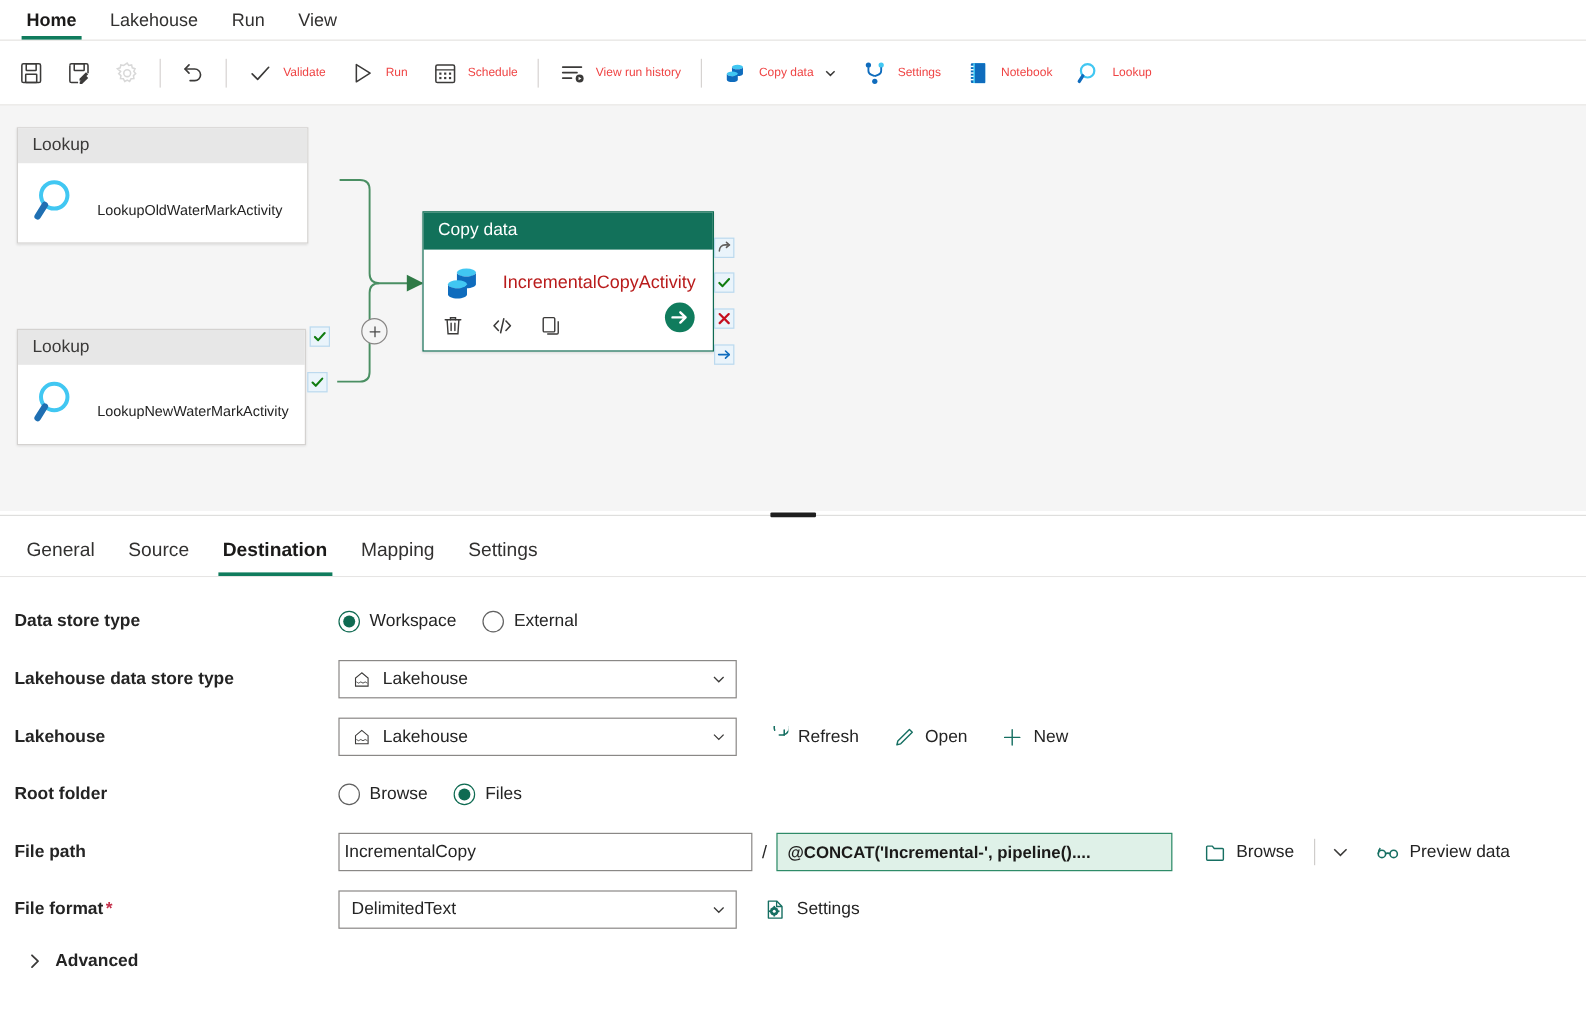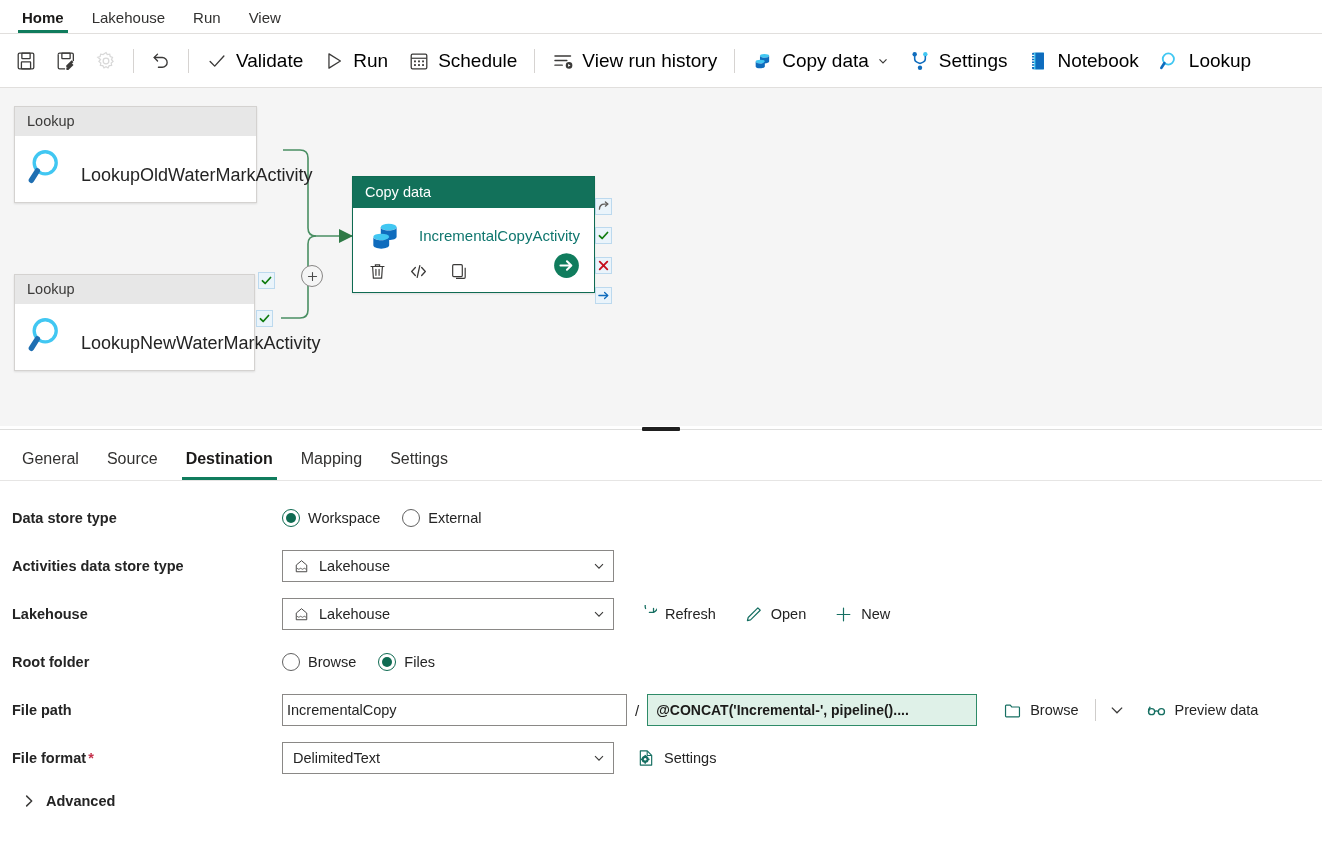--- a/index.html
+++ b/index.html
@@ -42,21 +42,21 @@
     display: flex;
     align-items: center;
     padding: 0 6px;
     background: #ffffff;
     border-bottom: 1px solid #e1dfdd;
     gap: 0px;
   }
   .tb-item {
     display: flex; align-items: center; gap: 8px;
     height: 40px; padding: 0 10px;
-    font-size: 19px; color: #000000;
+    font-size: 10px; color: #ef4444;
     cursor: pointer; border-radius: 3px;
     white-space: nowrap;
   }
   .tb-item.icon-only { padding: 0 9px; }
   .tb-item.disabled { opacity: .38; cursor: default; }
   .tb-sep {
     width: 1px; height: 24px; background: #d6d3d1; margin: 0 7px;
   }
   .tb-ico { width: 22px; height: 22px; display:block; flex: 0 0 auto;}
   .chev { width: 12px; height: 12px; display:block; }
@@ -76,34 +76,34 @@
   }
   .node-head {
     font-size: 14.5px;
     padding: 6px 12px 7px 12px;
   }
   .lookup-node .node-head { background: #e7e7e7; color: #3b3a39; }
   .lookup-node .node-body {
     display: flex; align-items: center; gap: 12px;
     padding: 10px 12px 14px 12px;
   }
-  .lookup-label { font-size: 18px; color: #242424; line-height: 1.35; margin-top: 16px; }
+  .lookup-label { font-size: 12px; color: #242424; line-height: 1.35; margin-top: 16px; }
 
   .copy-node {
     border: 1px solid #0f6b52;
   }
   .copy-node .node-head {
     background: #12715a; color: #ffffff; font-size: 14.5px;
     padding: 7px 12px 8px 12px;
   }
   .copy-node .node-body {
     display: flex; align-items: center; gap: 14px;
     padding: 9px 12px 2px 14px;
   }
-  .copy-label { font-size: 15px; color: #0f766e; line-height: 1.33; }
+  .copy-label { font-size: 15px; color: #b91c1c; line-height: 1.33; }
   .copy-actions {
     display: flex; align-items: center; gap: 20px;
     padding: 4px 12px 10px 14px;
     position: relative;
   }
   .copy-actions .act { cursor: pointer; display:block; }
   .copy-actions .run-btn { position: absolute; right: 14px; bottom: 9px; cursor: pointer; }
 
   .handle {
     position: absolute;
@@ -482,21 +482,21 @@
         <span>Workspace</span>
       </label>
       <label class="radio">
         <span class="dot"></span>
         <span>External</span>
       </label>
     </div>
   </div>
 
   <div class="row">
-    <div class="row-label">Activities data store type</div>
+    <div class="row-label">Lakehouse data store type</div>
     <div class="ctrl">
       <div class="select">
         <svg width="17" height="17" viewBox="0 0 24 24" fill="none" stroke="#3b3a39" stroke-width="1.3">
           <path d="M12 3.8L4.6 10v9.4h14.8V10z"></path>
           <path d="M5.6 14.5c1.3 0 1.3 1.4 2.6 1.4s1.3-1.4 2.6-1.4 1.3 1.4 2.6 1.4 1.3-1.4 2.6-1.4 1.3 1.4 2.6 1.4" stroke-width="1.1"></path>
         </svg>
         <span class="sel-text">Lakehouse</span>
         <svg class="chev" viewBox="0 0 12 12" fill="none" stroke="#3b3a39" stroke-width="1.1">
           <path d="M2 4.2L6 8.2l4-4"></path>
         </svg>

